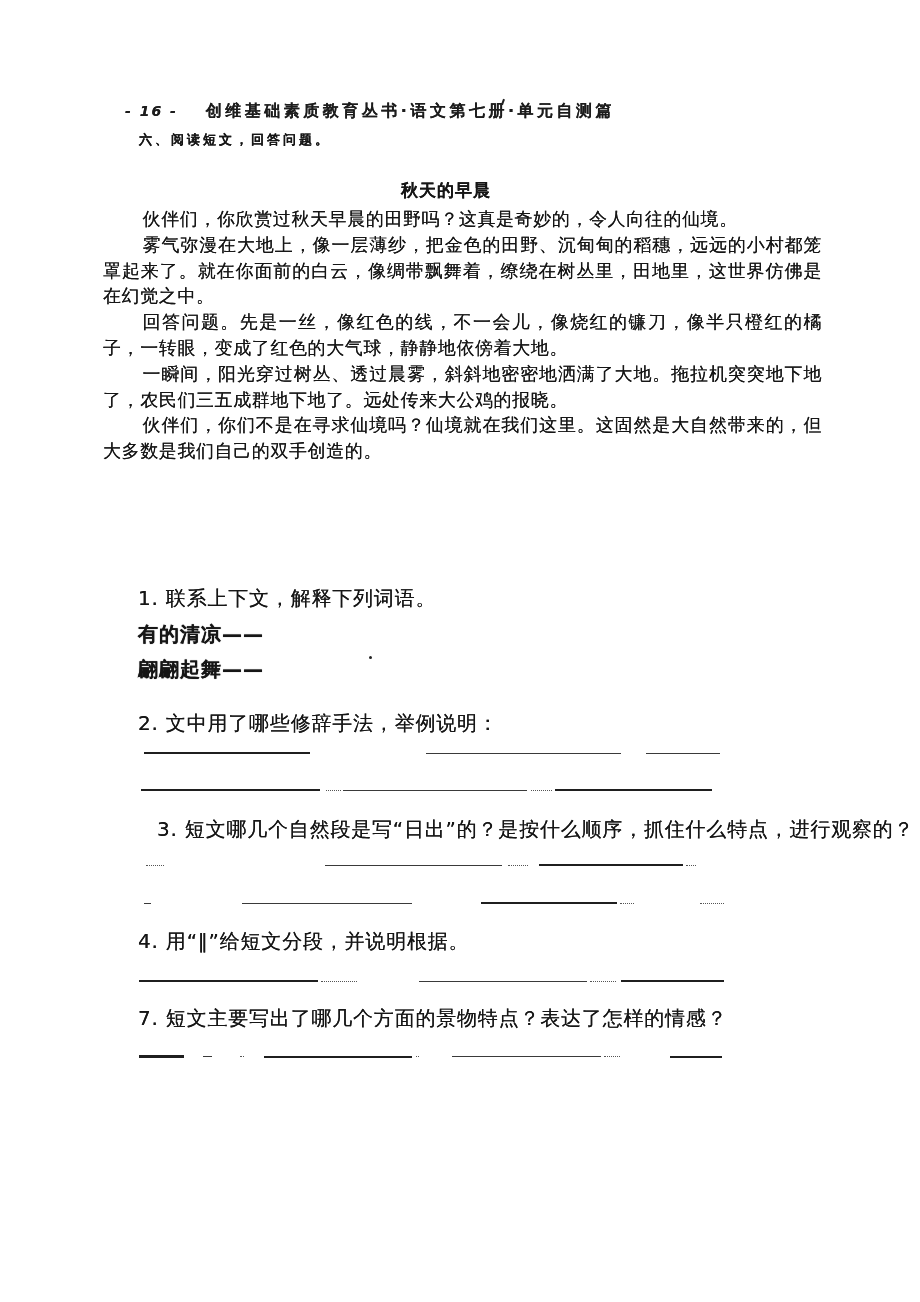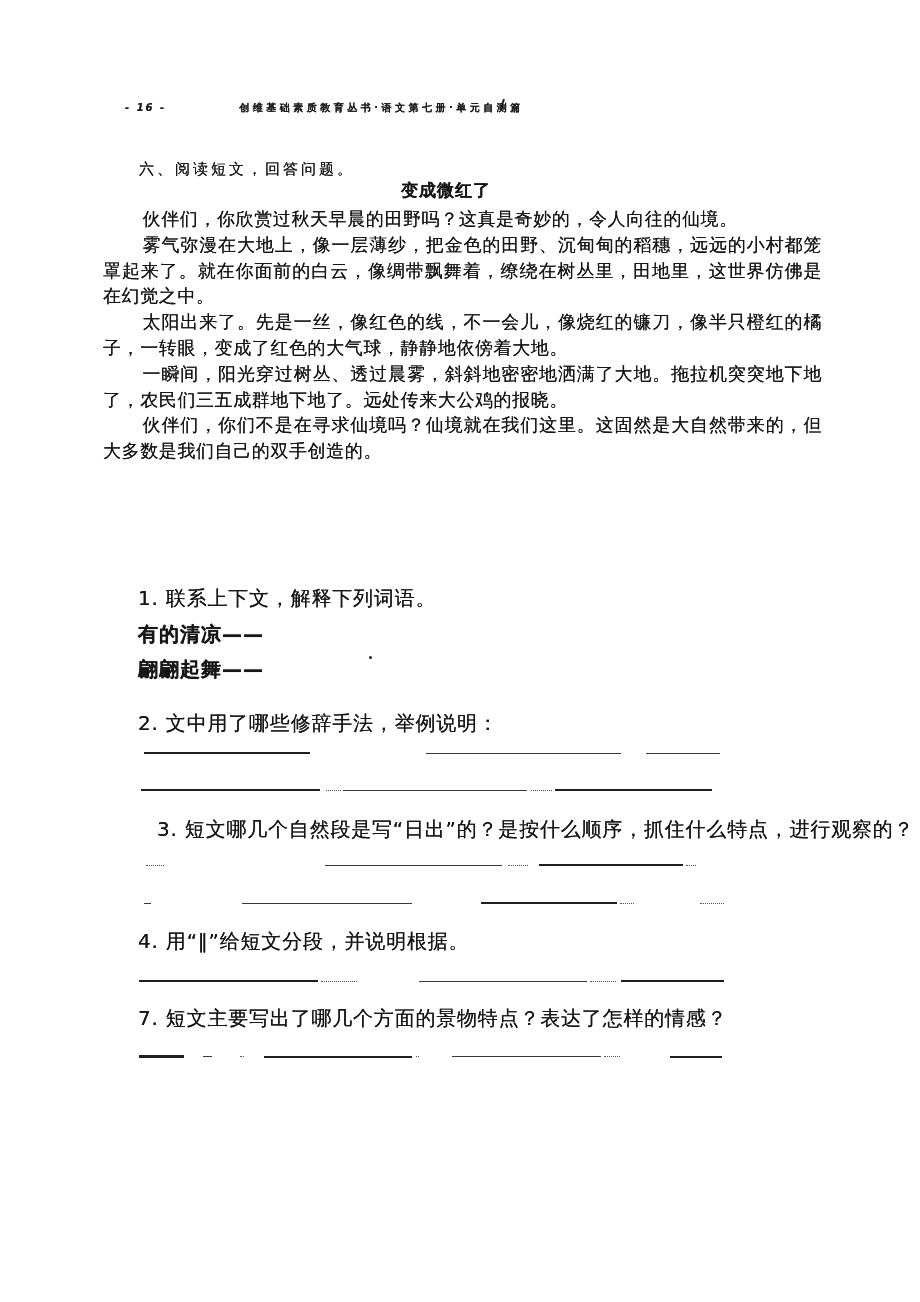--- a/index.html
+++ b/index.html
@@ -13,26 +13,26 @@
   }
   .abs{position:absolute;}
   
   .header{
     top:101px;left:125px;
     display:flex;align-items:baseline;gap:28px;
     font-size:14px;font-weight:bold;color:#1c1c1c;
     text-shadow:0 0 .6px #333;
     white-space:nowrap;
   }
-  .header .pageno{font-style:italic;letter-spacing:2px;font-size:10px;}
-  .header .booktitle{letter-spacing:3.5px;font-size:10px;margin-left:45px;}
+  .header .pageno{font-style:italic;letter-spacing:2px;font-size:14px;}
+  .header .booktitle{letter-spacing:3.5px;font-size:16px;}
   
   .section-heading{
-    top:160px;left:139px;
-    font-size:15px;font-weight:normal;letter-spacing:3px;
+    top:131px;left:139px;
+    font-size:13px;font-weight:bold;letter-spacing:3px;
     text-shadow:0 0 .6px #222;
     white-space:nowrap;
   }
   
   .passage-title{
     top:179px;left:0;width:892px;text-align:center;
     font-size:17px;font-weight:bold;letter-spacing:1px;
     text-shadow:0 0 .6px #222;
   }
   
@@ -69,26 +69,26 @@
 <body>
 
 <div class="abs header">
   <span class="pageno">- 16 -</span>
   <span class="booktitle">创维基础素质教育丛书·语文第七册·单元自测篇</span>
 </div>
 <div class="tickmark" style="left:502px;top:99px;"></div>
 
 <div class="abs section-heading">六、阅读短文，回答问题。</div>
 
-<div class="abs passage-title">变成微红了</div>
+<div class="abs passage-title">秋天的早晨</div>
 
 <div class="abs passage-body">
   <p>伙伴们，你欣赏过秋天早晨的田野吗？这真是奇妙的，令人向往的仙境。</p>
   <p>雾气弥漫在大地上，像一层薄纱，把金色的田野、沉甸甸的稻穗，远远的小村都笼罩起来了。就在你面前的白云，像绸带飘舞着，缭绕在树丛里，田地里，这世界仿佛是在幻觉之中。</p>
-  <p>太阳出来了。先是一丝，像红色的线，不一会儿，像烧红的镰刀，像半只橙红的橘子，一转眼，变成了红色的大气球，静静地依傍着大地。</p>
+  <p>回答问题。先是一丝，像红色的线，不一会儿，像烧红的镰刀，像半只橙红的橘子，一转眼，变成了红色的大气球，静静地依傍着大地。</p>
   <p>一瞬间，阳光穿过树丛、透过晨雾，斜斜地密密地洒满了大地。拖拉机突突地下地了，农民们三五成群地下地了。远处传来大公鸡的报晓。</p>
   <p>伙伴们，你们不是在寻求仙境吗？仙境就在我们这里。这固然是大自然带来的，但大多数是我们自己的双手创造的。</p>
 </div>
 
 <div class="abs q q1">1. 联系上下文，解释下列词语。</div>
 <div class="abs q term term1">有的清凉——</div>
 <div class="abs q term term2">翩翩起舞——</div>
 <div class="stray-dot" style="left:369px;top:656px;"></div>
 
 <div class="abs q q2">2. 文中用了哪些修辞手法，举例说明：</div>

